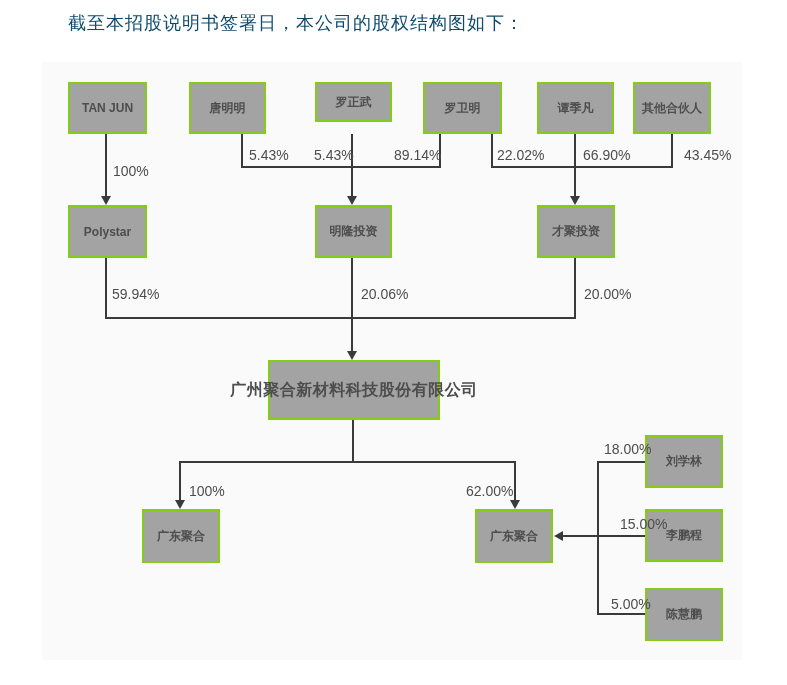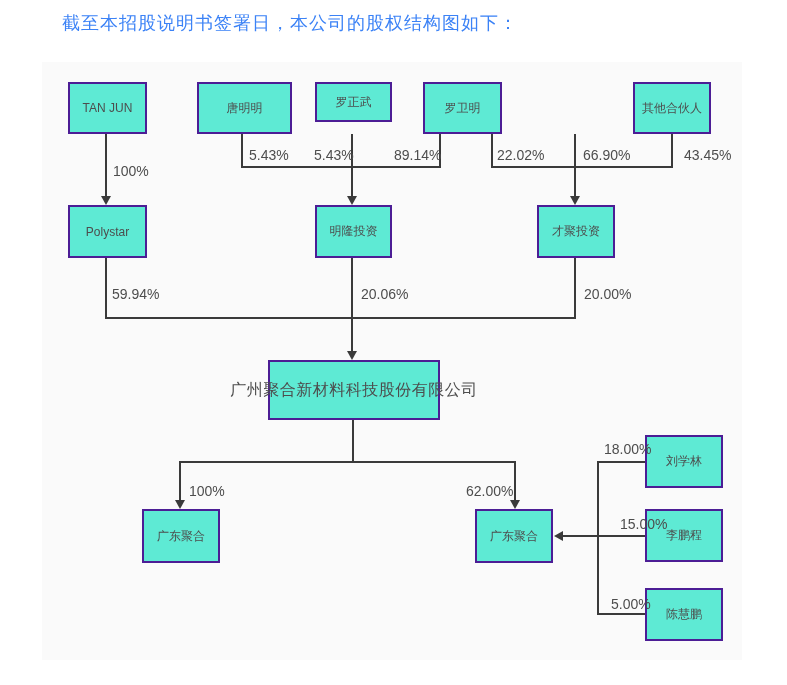--- a/index.html
+++ b/index.html
@@ -1,33 +1,33 @@
 <!DOCTYPE html>
 <html><head>
 <meta charset="utf-8">
 <style>
   html,body{margin:0;padding:0;background:#ffffff;}
   .stage{
     position:relative;width:787px;height:685px;background:#ffffff;overflow:hidden;
     font-family:"Liberation Sans","DejaVu Sans",sans-serif;
   }
   .doc-title{
-    position:absolute;left:62px;top:11px;
+    position:absolute;left:68px;top:11px;
     font-family:"Liberation Serif","DejaVu Serif",serif;
-    font-size:18px;letter-spacing:1px;color:#3b82f6;white-space:nowrap;
+    font-size:18px;letter-spacing:1px;color:#0c4a6e;white-space:nowrap;
   }
   .panel{
     position:absolute;left:42px;top:62px;width:700px;height:598px;
     background:#fafafa;
   }
   .node{
-    position:absolute;box-sizing:border-box;background:#5eead4;
-    border:2px solid #4c1d95;
+    position:absolute;box-sizing:border-box;background:#a3a3a3;
+    border:2px solid #84cc16;
     display:flex;align-items:center;justify-content:center;
-    font-size:12px;color:#4d4d4d;white-space:nowrap;
+    font-size:12px;color:#4d4d4d;white-space:nowrap;font-weight:bold;
   }
   .node.company{font-size:16px;letter-spacing:0.5px;}
   .vline,.hline{position:absolute;background:#3a3a3a;}
   .vline{width:2px;}
   .hline{height:2px;}
   .pct{
     position:absolute;font-size:14px;color:#4d4d4d;white-space:nowrap;
   }
   .arrow-down{
     position:absolute;width:0;height:0;
@@ -43,23 +43,24 @@
 </head>
 <body>
 
 <div class="stage">
 
   <div class="doc-title">截至本招股说明书签署日，本公司的股权结构图如下：</div>
 
   <div class="panel"></div>
 
   <div class="node" style="left:68px;top:82px;width:79px;height:52px">TAN JUN</div>
-  <div class="node" style="left:197px;top:82px;width:95px;height:52px">唐明明</div>
+  <div class="node" style="left:189px;top:82px;width:77px;height:52px">唐明明</div>
   <div class="node" style="left:315px;top:82px;width:77px;height:40px">罗正武</div>
   <div class="node" style="left:423px;top:82px;width:79px;height:52px">罗卫明</div>
+  <div class="node" style="left:537px;top:82px;width:77px;height:52px">谭季凡</div>
   <div class="node" style="left:633px;top:82px;width:78px;height:52px">其他合伙人</div>
 
   <div class="vline" style="left:105px;top:134px;height:64px"></div>
   <div class="arrow-down" style="left:101px;top:196px"></div>
   <div class="pct" style="left:113px;top:163px">100%</div>
 
   <div class="vline" style="left:241px;top:134px;height:34px"></div>
   <div class="vline" style="left:351px;top:134px;height:64px"></div>
   <div class="vline" style="left:439px;top:134px;height:34px"></div>
   <div class="hline" style="left:241px;top:166px;width:200px"></div>

